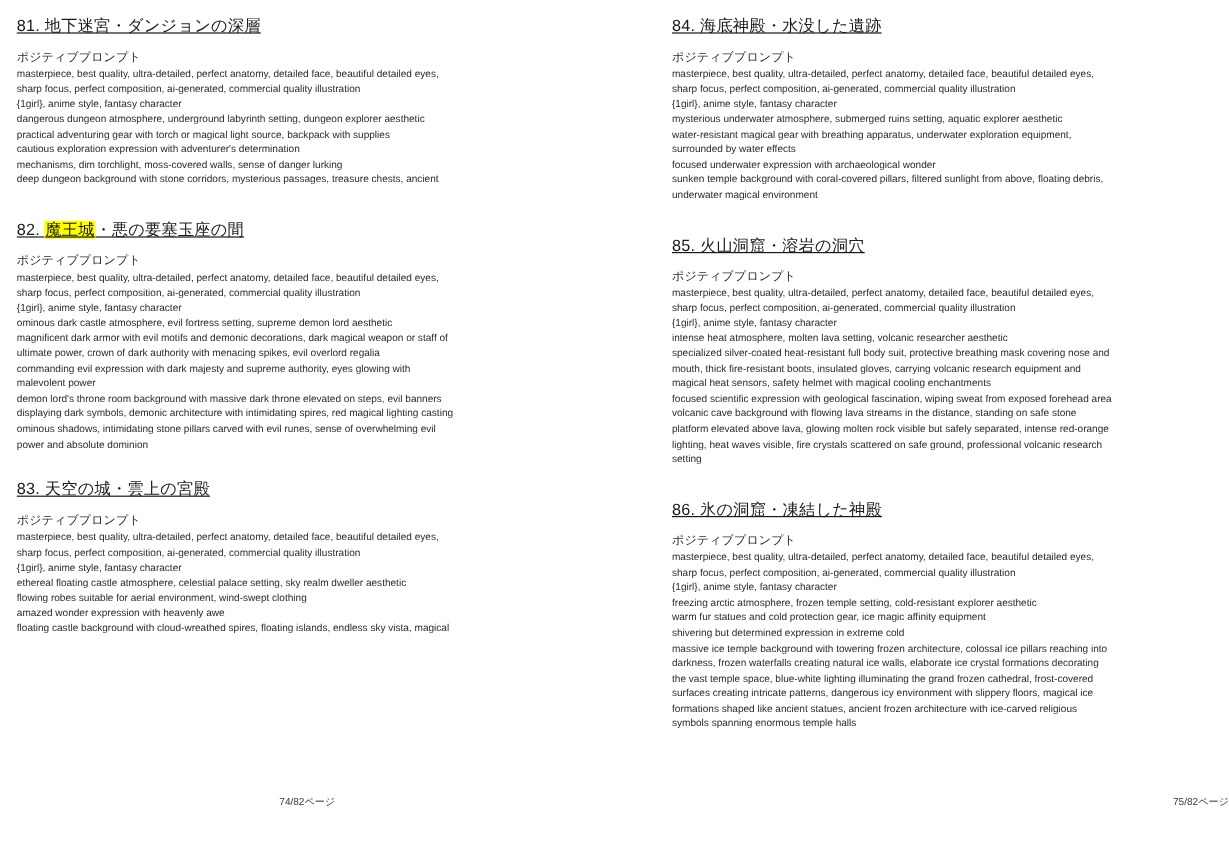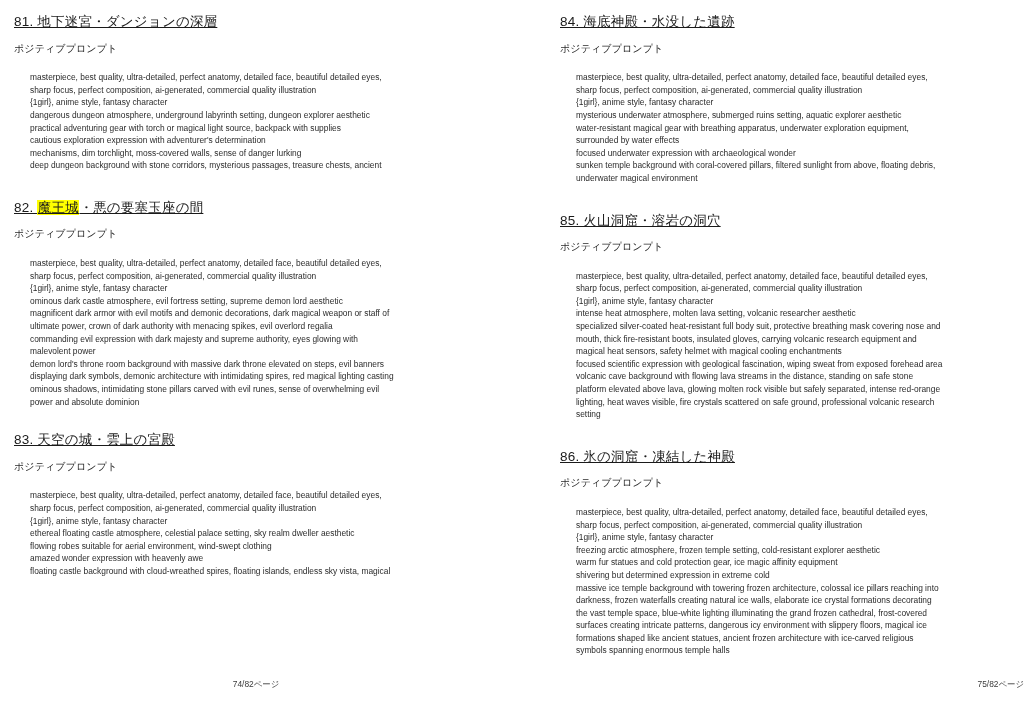--- a/index.html
+++ b/index.html
@@ -50,34 +50,34 @@
     padding: 0 0.5px;
   }
   .section-label {
     font-size: 10px;
     line-height: 12.6px;
     color: #2b2b2b;
     margin: 0 0 0 0;
     letter-spacing: 0.1px;
   }
   .prompt-lines {
-    margin: 16px;
+    margin: 0;
     padding: 0;
     list-style: none;
   }
   .prompt-lines li {
     font-size: 8.4px;
     line-height: 12.6px;
     color: #2b2b2b;
     margin: 0;
     padding: 0;
   }
   .footer {
     position: absolute;
-    bottom: 20px;
+    bottom: 36px;
     left: 0;
     width: 512px;
     text-align: center;
     font-size: 8.4px;
     color: #3a3a3a;
   }
   .column.right .footer {
     left: 0;
     width: 512px;
     text-align: right;

